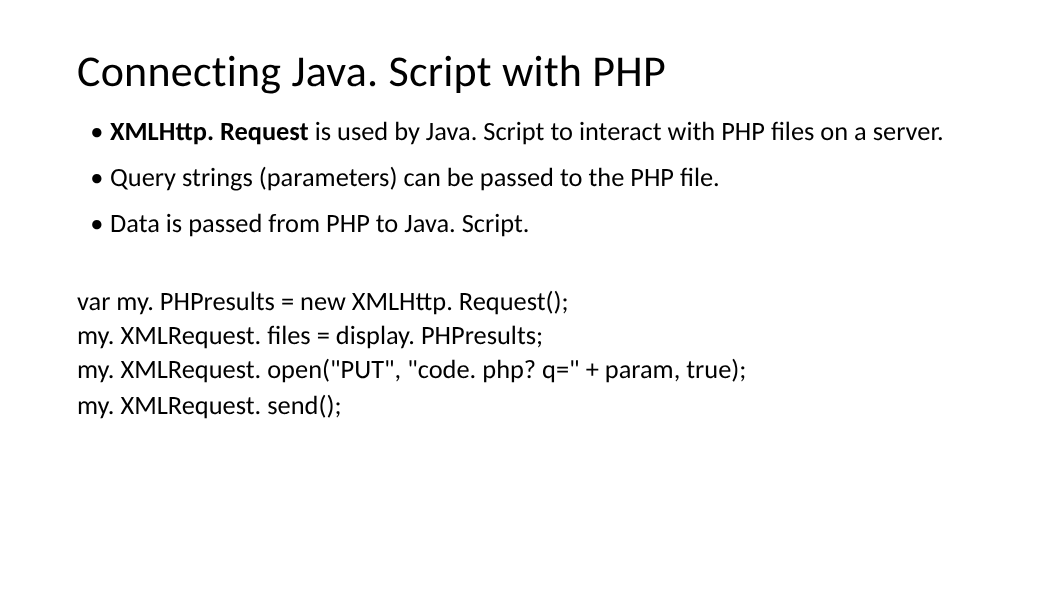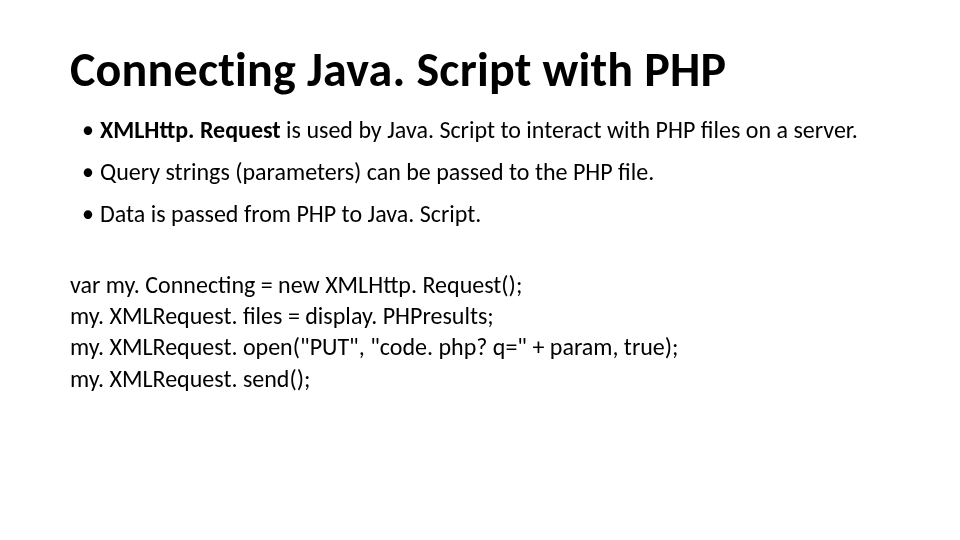--- a/index.html
+++ b/index.html
@@ -11,22 +11,22 @@
     font-family: Calibri, "Segoe UI", Arial, sans-serif;
     color: #000;
   }
   .slide {
     box-sizing: border-box;
     width: 960px;
     height: 540px;
     padding: 40px 70px 0 70px;
   }
   .title {
-    font-size: 48px;
-    font-weight: 700;
+    font-size: 40px;
+    font-weight: 400;
     margin: 0 0 16px 0;
     letter-spacing: 0.2px;
   }
   .body {
     font-size: 24px;
     line-height: 1.25;
   }
   .bullets {
     margin: 0 0 40px 0;
     padding: 0;
@@ -63,19 +63,19 @@
       </p>
       <p class="bullet">
         <span></span><b></b><span>Query strings (parameters) can be passed to the PHP file.</span>
       </p>
       <p class="bullet">
         <span></span><b></b><span>Data is passed from PHP to Java. Script.</span>
       </p>
     </div>
 
     <div class="code-block">
-      <p class="code-line">var my. Connecting = new XMLHttp. Request();</p>
+      <p class="code-line">var my. PHPresults = new XMLHttp. Request();</p>
       <p class="code-line">my. XMLRequest. files = display. PHPresults;</p>
       <p class="code-line">my. XMLRequest. open("PUT", "code. php? q=" + param, true);</p>
       <p class="code-line">my. XMLRequest. send();</p>
     </div>
   </div>
 </div>
 
 </body></html>

